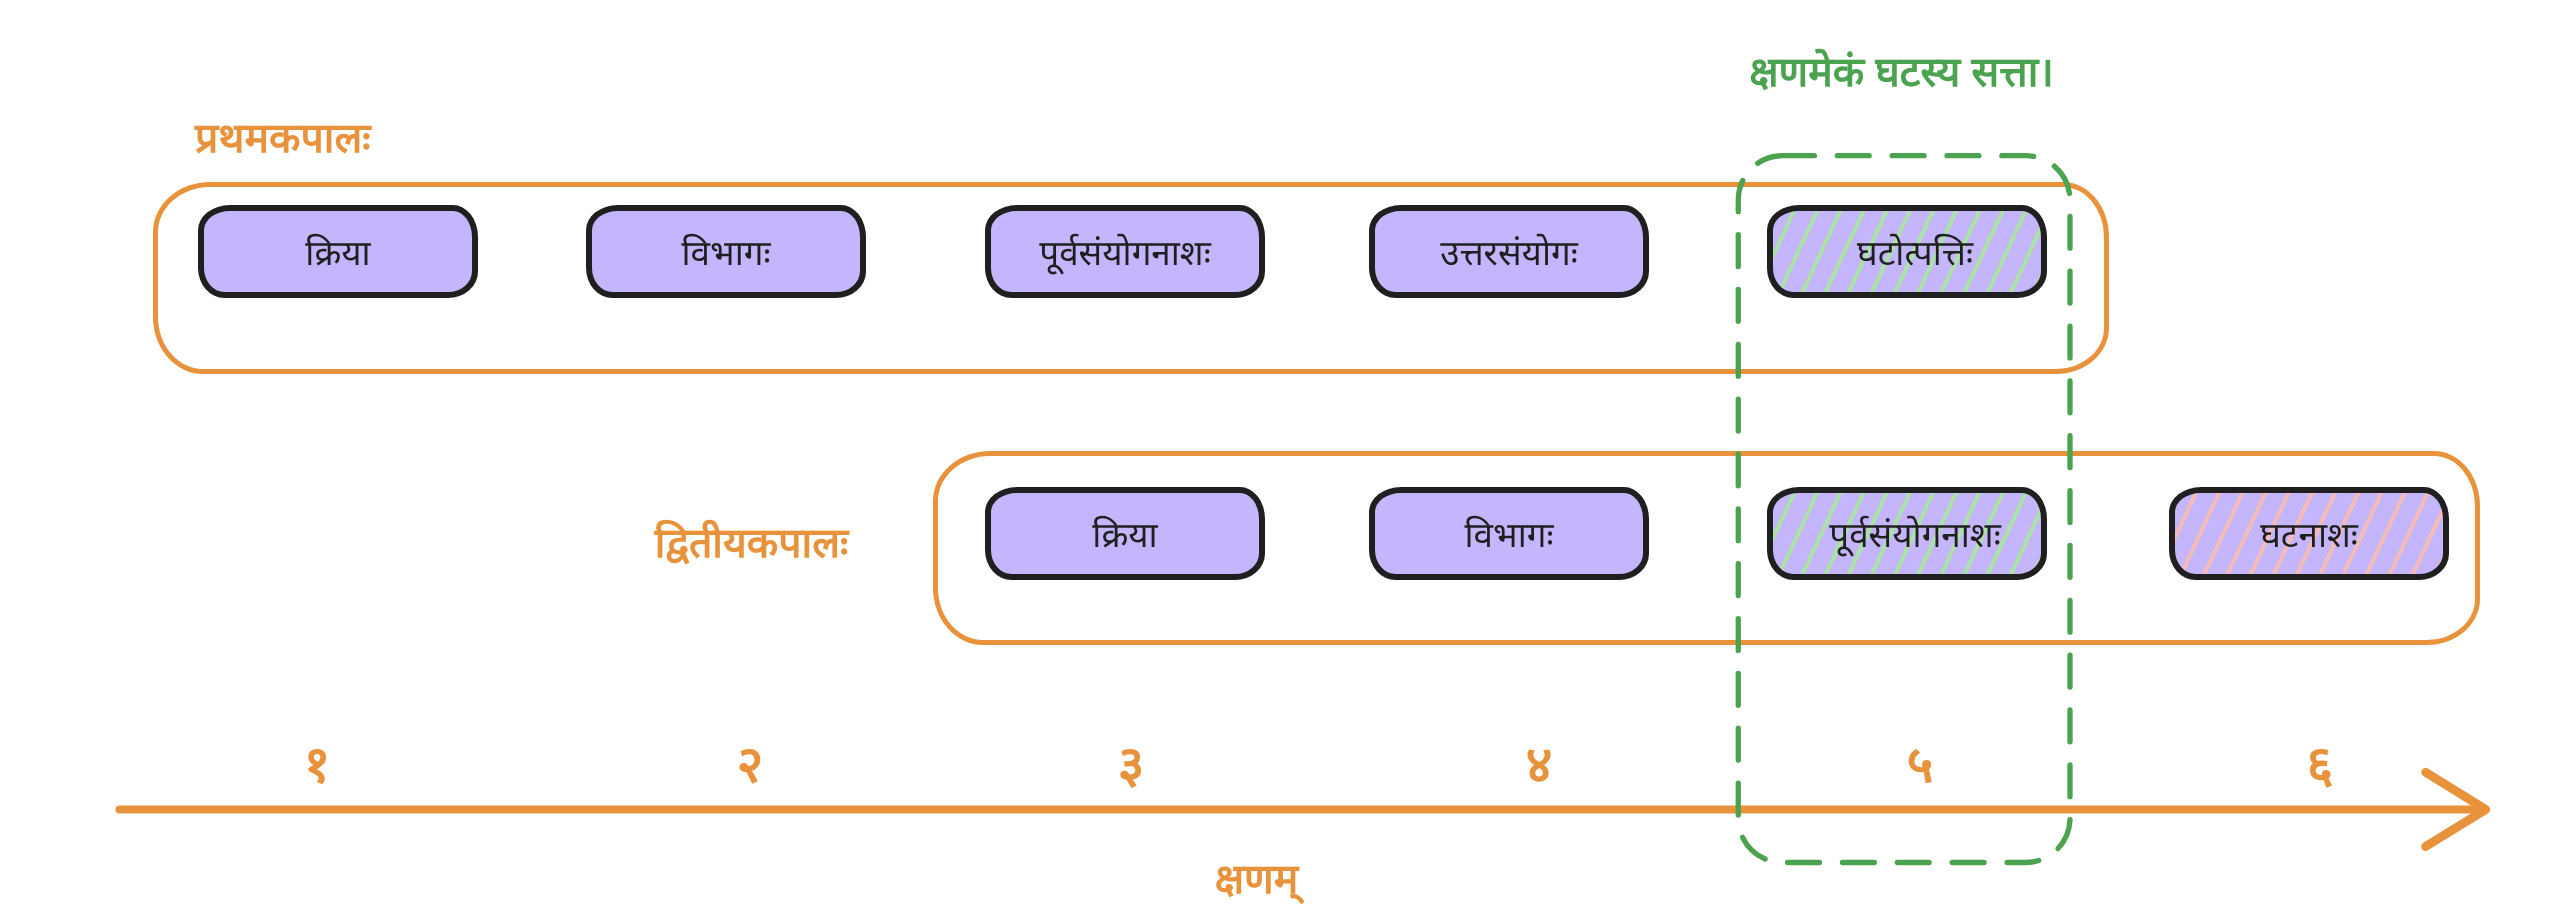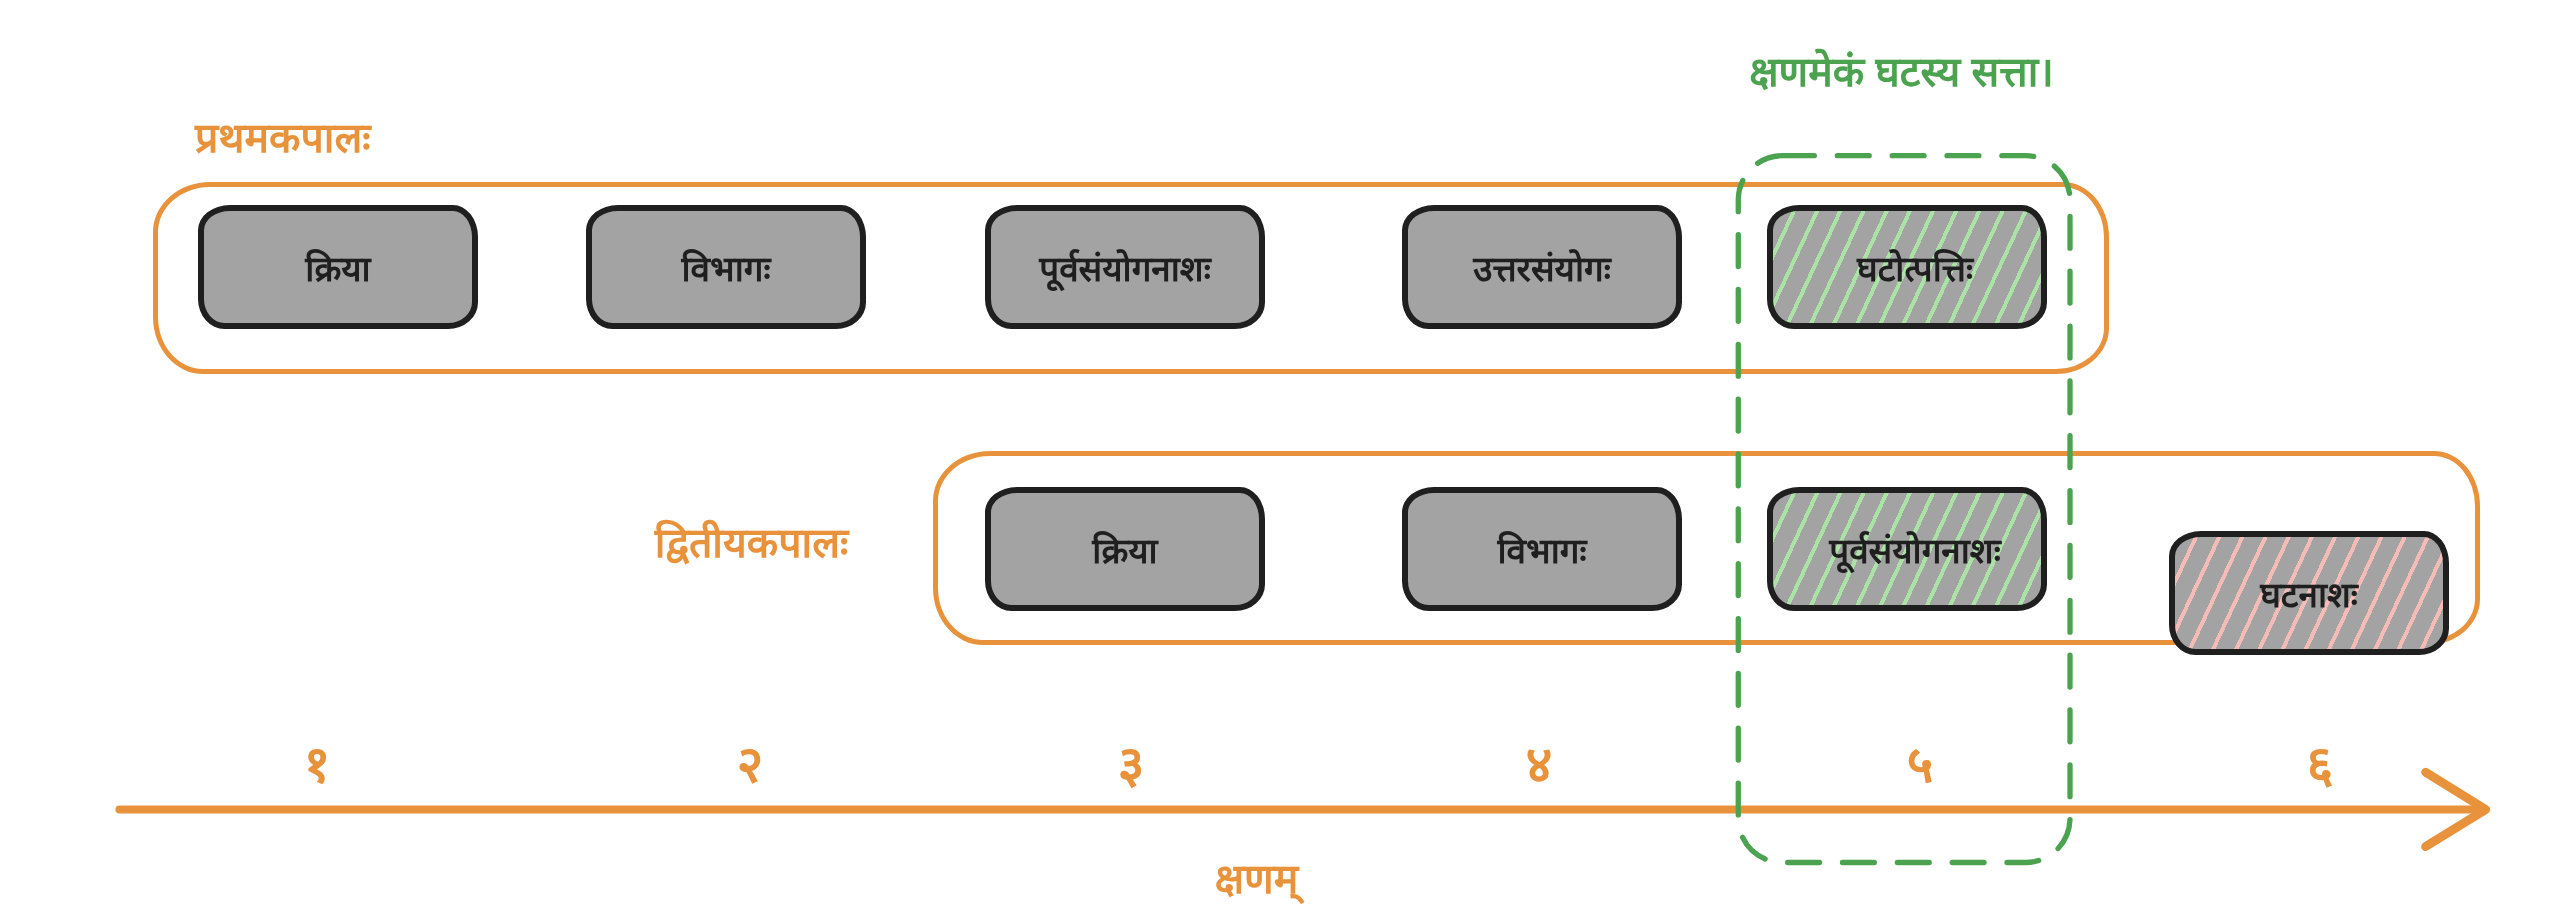--- a/index.html
+++ b/index.html
@@ -33,41 +33,40 @@
     position:absolute;
     border:5.3px solid var(--orange);
     border-radius:57px 46px 53px 50px / 50px 55px 46px 57px;
     background:transparent;
   }
   .group-row1{left:153px;top:182px;width:1946px;height:182px;}
   .group-row2{left:933px;top:451px;width:1537px;height:184px;}
   
   .box{
     position:absolute;
-    width:280px;height:124px;
+    width:280px;height:93px;
     border:6.2px solid var(--ink);
     border-radius:32px 25px 30px 26.5px / 25px 32px 26.5px 30px;
     display:flex;align-items:center;justify-content:center;
-    font-size:35px;font-weight:bold;
-    background:#a3a3a3;
+    font-size:35px;font-weight:normal;
+    background:#c4b5fd;
     white-space:nowrap;
     box-sizing:border-box;
   }
   .row1-box{top:205px;}
   .row2-box{top:487px;}
   .c1{left:198px;}  .c2{left:586px;}  .c3{left:985px;}
-  .c4{left:1402px;} .c5{left:1767px;padding-left:16px;} .c6{left:2169px;}
+  .c4{left:1369px;} .c5{left:1767px;padding-left:16px;} .c6{left:2169px;}
   .hatch-green{
     background-image:repeating-linear-gradient(115deg,
       transparent 0 17px, var(--green-hatch) 17px 21px);
   }
   .hatch-red{
     background-image:repeating-linear-gradient(115deg,
       transparent 0 17px, var(--red-hatch) 17px 21px);
-    margin-top:44px;
   }
   
   .tick{
     position:absolute;top:727px;width:88px;
     text-align:center;
     color:var(--orange);
     font-size:51px;font-weight:bold;
   }
   .t1{left:273px;} .t2{left:706px;} .t3{left:1087px;}
   .t4{left:1495px;} .t5{left:1876px;} .t6{left:2276px;}

